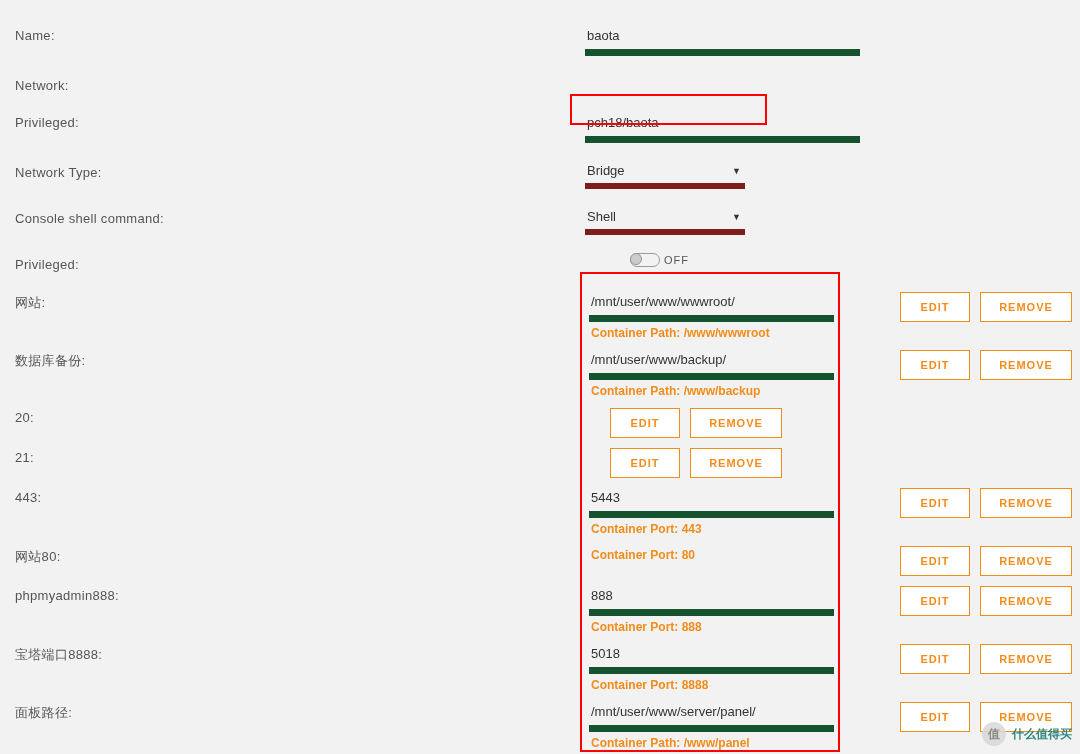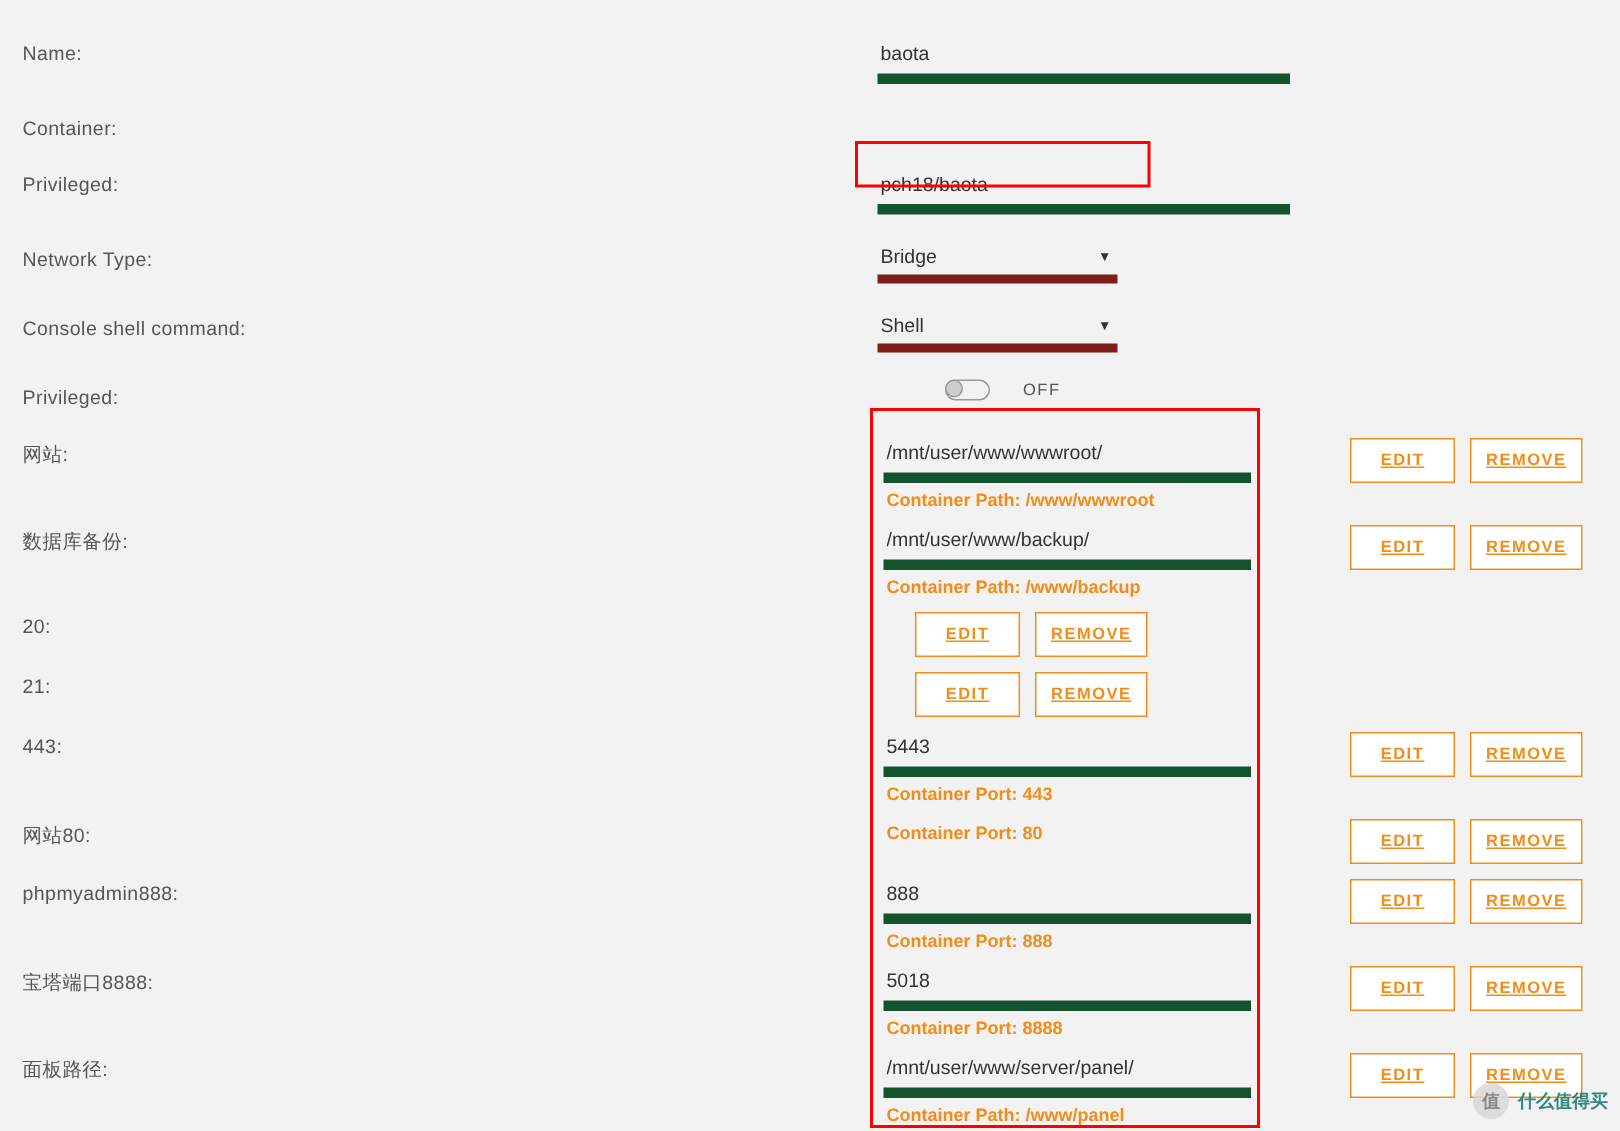--- a/index.html
+++ b/index.html
@@ -60,21 +60,21 @@
     color: #333;
     cursor: pointer;
   }
   .select .caret {
     font-size: 9px;
     color: #333;
   }
   .toggle-wrap {
     display: flex;
     align-items: center;
-    gap: 22px;
+    gap: 4px;
     padding-left: 45px;
   }
   .toggle {
     width: 30px;
     height: 14px;
     border: 1px solid #999;
     border-radius: 8px;
     position: relative;
     background: #f2f2f2;
   }
@@ -103,23 +103,22 @@
     border: 1px solid #f28c1a;
     color: #f28c1a;
     background: #fff;
     font-size: 11px;
     font-weight: 700;
     letter-spacing: 1px;
     padding: 8px 0;
     width: 70px;
     text-align: center;
     cursor: pointer;
-    text-decoration: underline;
-  }
-  .btn.remove { width: 75px; }
+  }
+  .btn.remove { width: 92px; }
   .highlight-repo {
     position: absolute;
     left: 570px;
     top: 94px;
     width: 197px;
     height: 31px;
     border: 2px solid red;
     pointer-events: none;
   }
   .highlight-maps {
@@ -168,21 +167,21 @@
 <body>
 
 <div class="row">
   <div class="label">Name:</div>
   <div class="control-col">
     <input class="text-input" value="baota" style="">
   </div>
 </div>
 
 <div class="row">
-  <div class="label">Container:</div>
+  <div class="label">Network:</div>
 </div>
 
 <div class="row">
   <div class="label">Privileged:</div>
   <div class="control-col">
     <input class="text-input" value="pch18/baota" style="">
   </div>
 </div>
 
 <div class="row">

